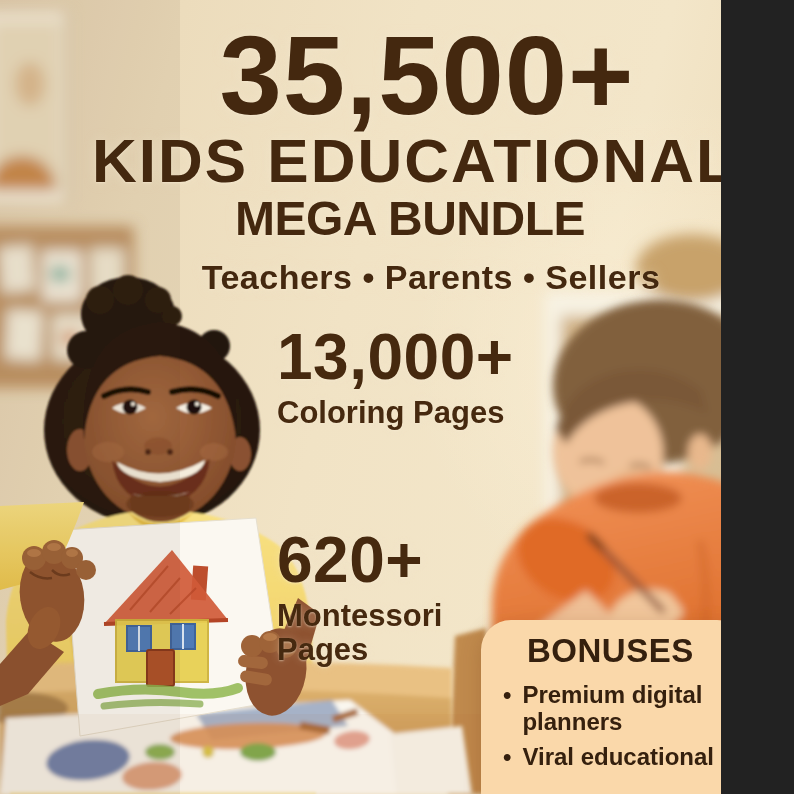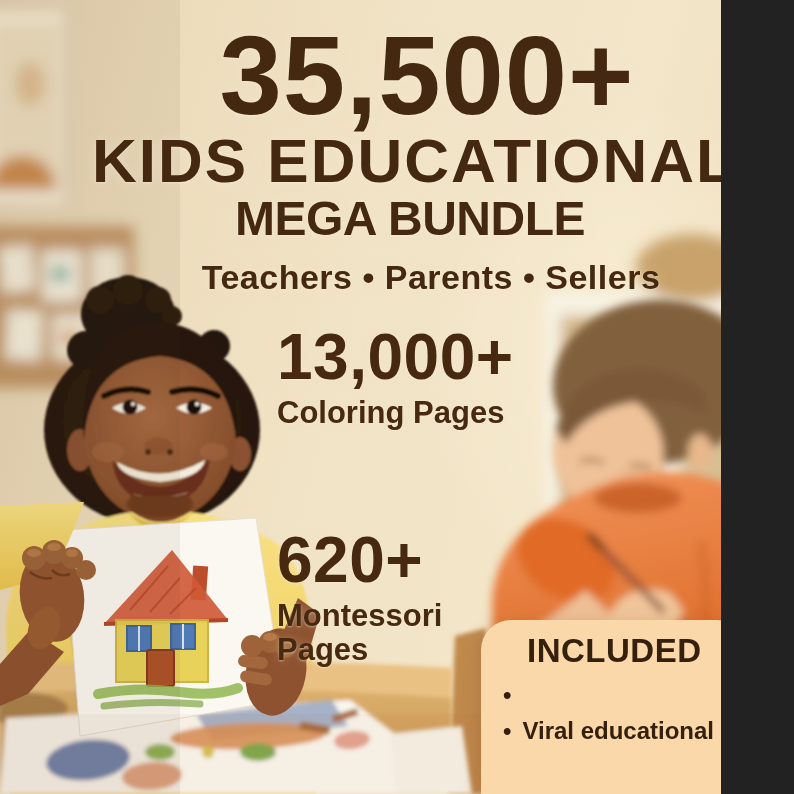--- a/index.html
+++ b/index.html
@@ -295,25 +295,26 @@
     <div class="stat stat-2">
     </div>
     <div class="stat stat-3">
       <div class="stat-value">620+</div>
       <div class="stat-label">Montessori Pages</div>
     </div>
   </section>
 
   <aside class="bonus-card">
     <div class="bc-title">
-      <div>INCLUDED</div>
+      <div>BONUSES</div>
     </div>
     <div class="bc-items">
       <div class="bc-item">
         <span class="bc-bullet">•</span>
+        <span class="bc-item-text">Premium digital planners</span>
       </div>
       <div class="bc-item">
         <span class="bc-bullet">•</span>
         <span class="bc-item-text">Viral educational</span>
       </div>
     </div>
   </aside>
 
 </div>
 

